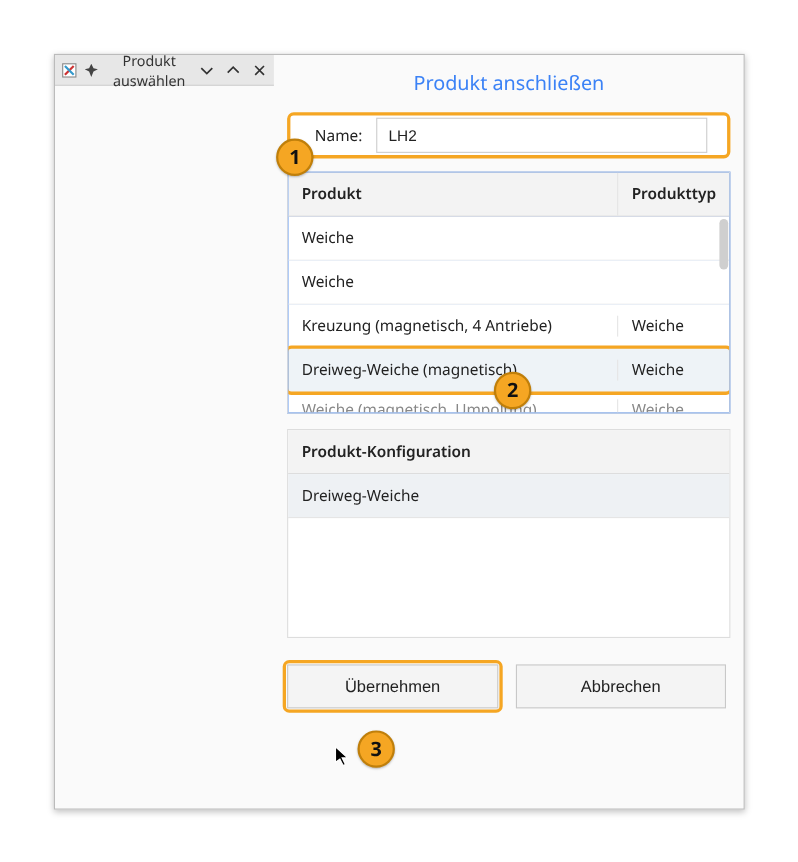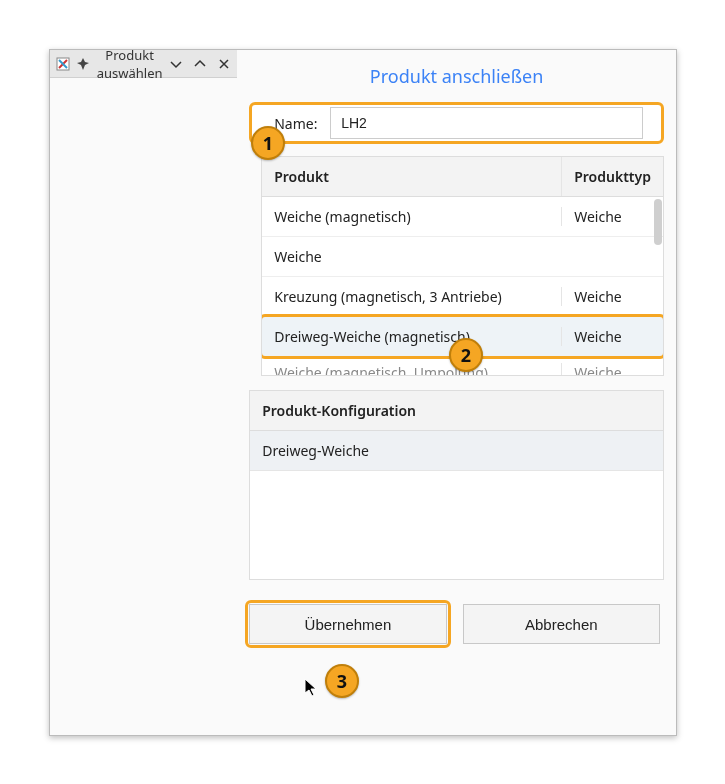--- a/index.html
+++ b/index.html
@@ -69,21 +69,21 @@
   .name-row input {
     flex:1;
     border:1px solid #ccc;
     background:#fff;
     font-size:14px;
     padding: 7px 10px;
     color:#222;
   }
 
   .table-wrap {
-    margin: 0 12px 0 24px;
+    margin: 0 12px 0 12px;
     border:1px solid #ddd;
     background:#3b82f6;
     height: 220px;
     overflow:hidden;
     position:relative;
     display:flex;
     flex-direction:column;
   }
   .thead {
     display:flex;
@@ -263,28 +263,27 @@
       <input type="text" value="LH2" style="">
     </div>
 
     <div class="table-wrap">
       <div class="thead">
         <div class="th col-a">Produkt</div>
         <div class="th col-b">Produkttyp</div>
       </div>
       <div class="tbody">
         <div class="tr">
-          <div class="td col-a">Weiche (magnetisch)</div>
           <div class="td col-b">Weiche</div>
         </div>
         <div class="tr">
           <div class="td col-b">Weiche</div>
         </div>
         <div class="tr">
-          <div class="td col-a">Kreuzung (magnetisch, 3 Antriebe)</div>
+          <div class="td col-a">Kreuzung (magnetisch, 4 Antriebe)</div>
           <div class="td col-b">Weiche</div>
         </div>
         <div class="tr selected highlight-border">
           <div class="td col-a">Dreiweg-Weiche (magnetisch)</div>
           <div class="td col-b">Weiche</div>
         </div>
         <div class="tr partial">
           <div class="td col-a">Weiche (magnetisch, Umpolung)</div>
           <div class="td col-b">Weiche</div>
         </div>

